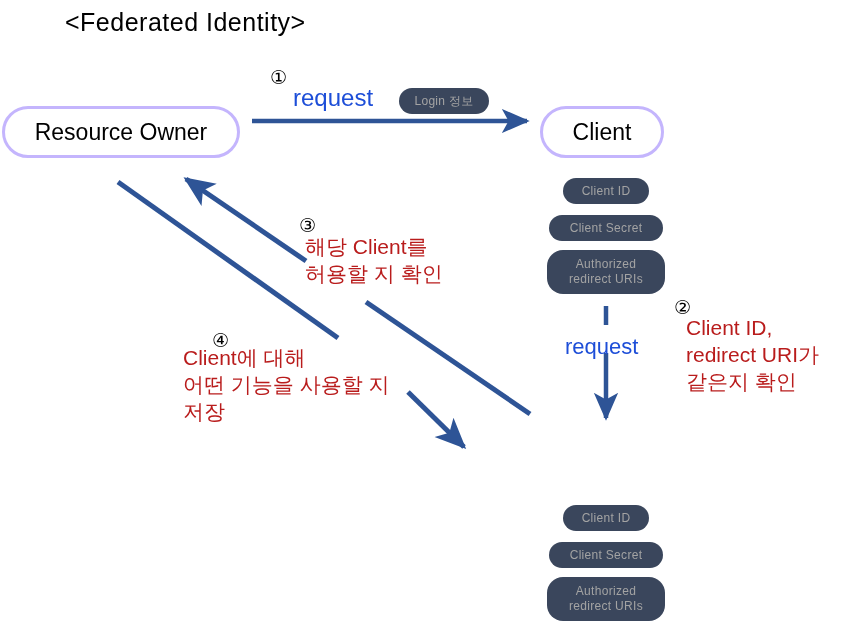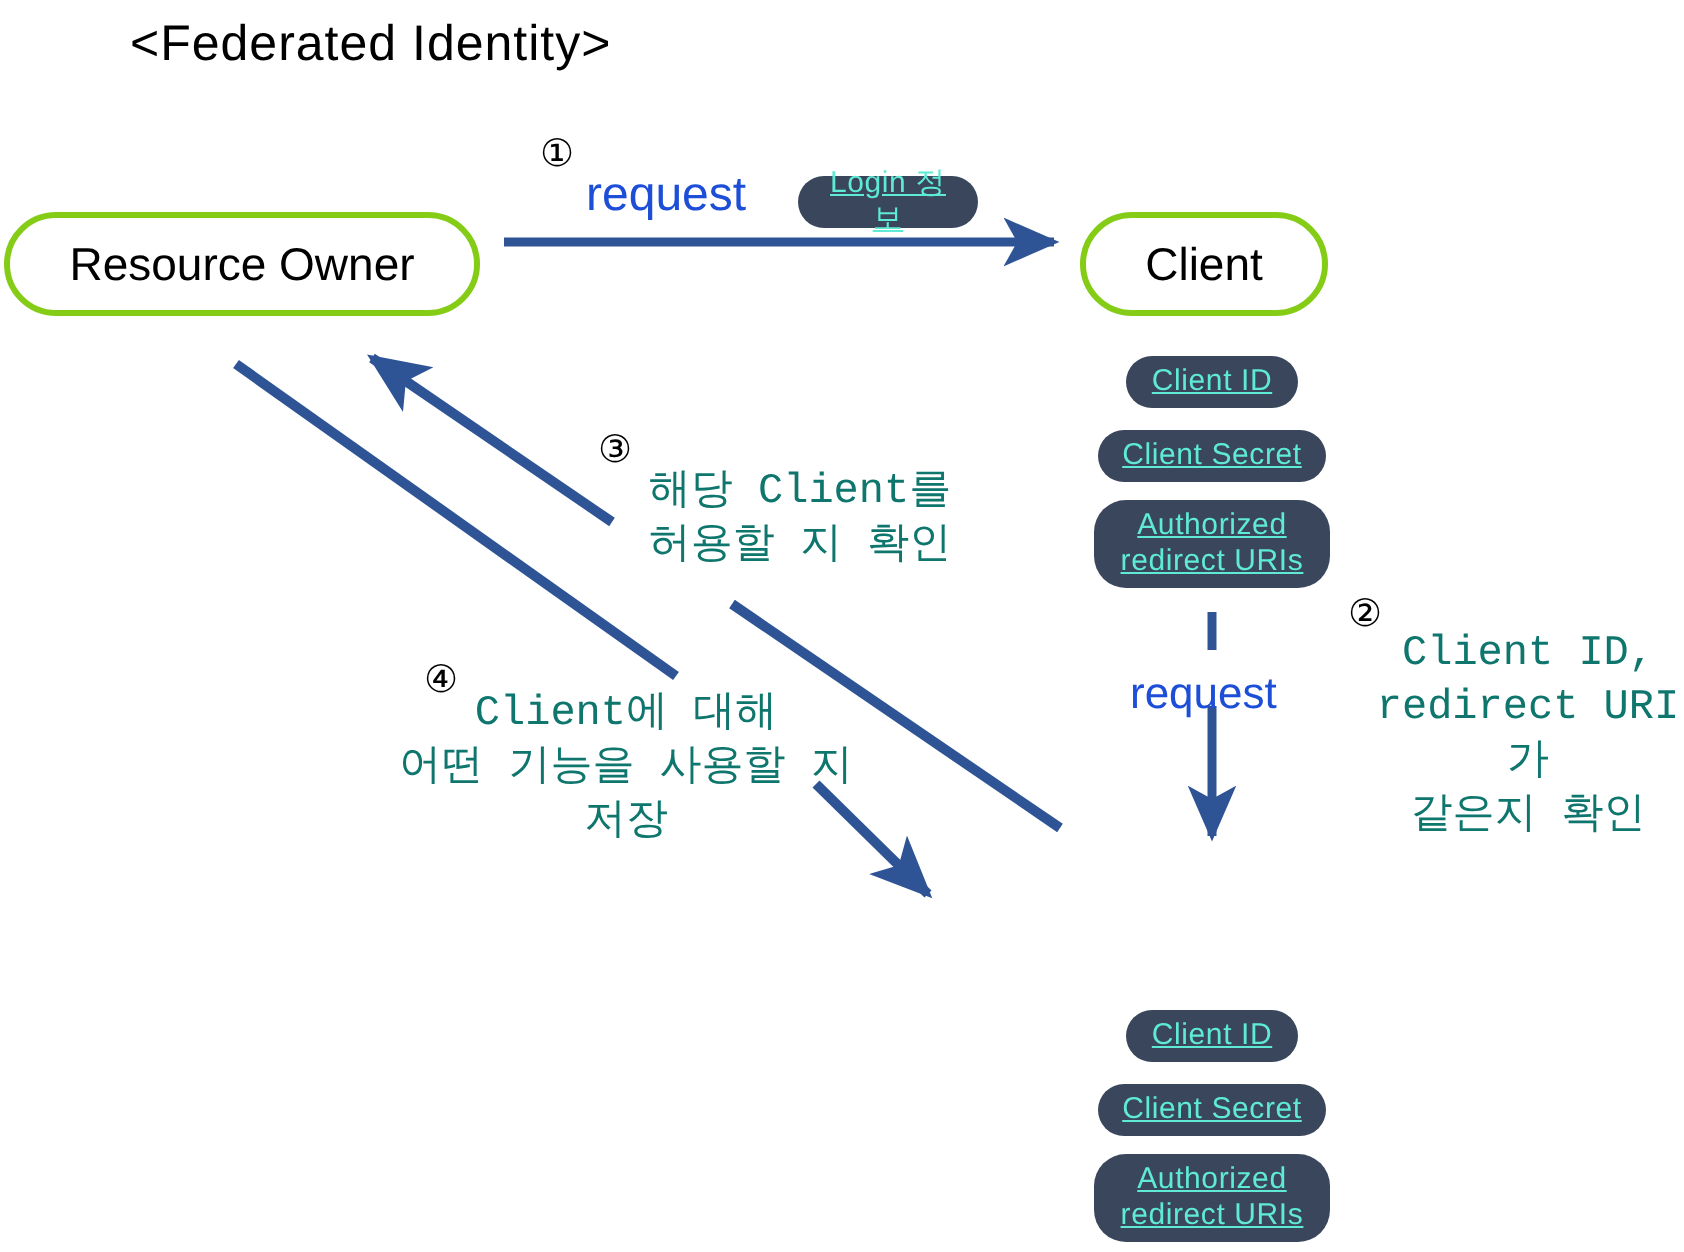--- a/index.html
+++ b/index.html
@@ -27,21 +27,21 @@
     font-size: 25px;
     letter-spacing: 0.5px;
     color: #000;
     white-space: nowrap;
     margin-left: 13px;
   }
 
   
   .node {
     box-sizing: border-box;
-    border: 3px solid #84cc16;
+    border: 3px solid #c4b5fd;
     background: #ffffff;
     border-radius: 999px;
     display: flex;
     align-items: center;
     justify-content: center;
     color: #000;
     white-space: nowrap;
   }
   .node-resource-owner {
     left: 2px; top: 106px;
@@ -56,31 +56,30 @@
   .node-resource-server {
     left: 485px; top: 430px;
     width: 238px; height: 50px;
     font-size: 23px;
   }
 
   
   .badge {
     box-sizing: border-box;
     background: #3a465c;
-    color: #5eead4;
+    color: #a3a3a3;
     border-radius: 14px;
     display: flex;
     align-items: center;
     justify-content: center;
     text-align: center;
-    font-size: 15px;
+    font-size: 12px;
     line-height: 1.22;
     letter-spacing: 0.3px;
     padding: 4px 10px;
-    text-decoration: underline;
   }
   .badge-login   { left: 399px; top: 88px;  width: 90px;  height: 26px; border-radius: 13px; }
   .badge-c-id    { left: 563px; top: 178px; width: 86px;  height: 26px; border-radius: 13px; }
   .badge-c-sec   { left: 549px; top: 215px; width: 114px; height: 26px; border-radius: 13px; }
   .badge-c-uris  { left: 547px; top: 250px; width: 118px; height: 44px; border-radius: 16px; }
   .badge-s-id    { left: 563px; top: 505px; width: 86px;  height: 26px; border-radius: 13px; }
   .badge-s-sec   { left: 549px; top: 542px; width: 114px; height: 26px; border-radius: 13px; }
   .badge-s-uris  { left: 547px; top: 577px; width: 118px; height: 44px; border-radius: 16px; }
 
   
@@ -91,25 +90,24 @@
   .num {
     font-size: 19px;
     color: #000;
   }
   .lbl-request1 { left: 293px; top: 84px;  font-size: 24px; }
   .num-1        { left: 270px; top: 66px; }
   .lbl-request2 { left: 565px; top: 334px; font-size: 22px; }
   .num-2        { left: 674px; top: 296px; }
 
   .block {
-    color: #0f766e;
-    text-align: center;
+    color: #b91c1c;
+    text-align: left;
     line-height: 1.28;
     white-space: pre-line;
-    font-family: Liberation Mono, monospace;
   }
   .blk-2  { left: 686px; top: 315px; width: 156px; font-size: 21px; }
   .num-3  { left: 299px; top: 214px; }
   .blk-3  { left: 305px; top: 234px; width: 190px; font-size: 21px; }
   .num-4  { left: 212px; top: 329px; }
   .blk-4  { left: 183px; top: 345px; width: 260px; font-size: 21px; }
 
   
   .arrows {
     left: 0; top: 0;

